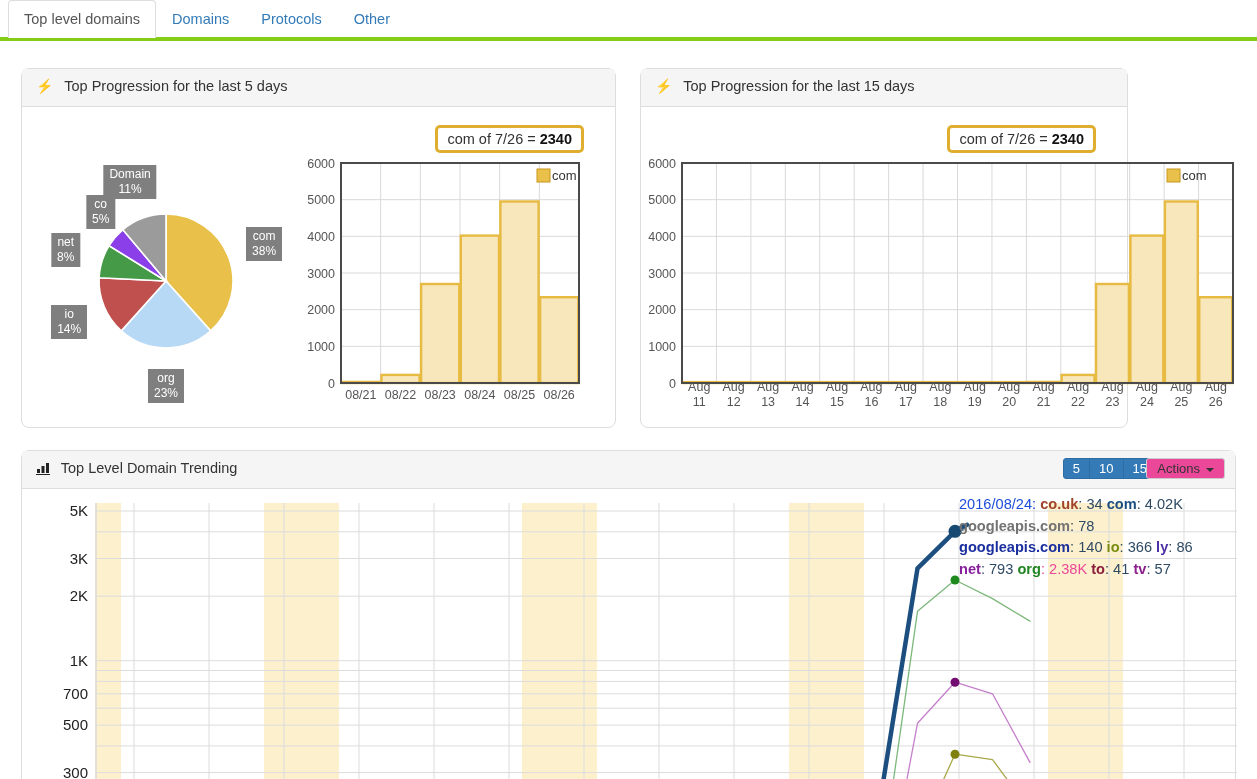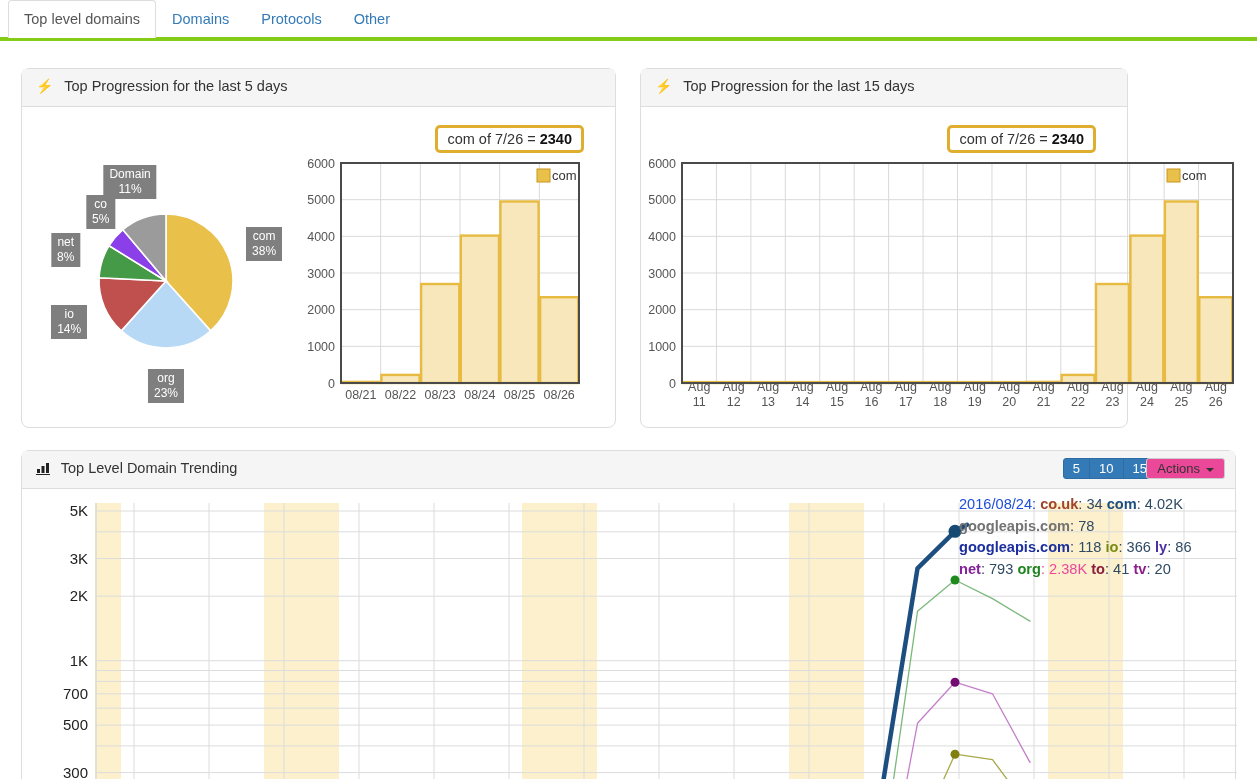--- a/index.html
+++ b/index.html
@@ -279,19 +279,19 @@
           <polyline points="858.0,432.3 895.5,233.3 933.0,192.2 970.5,203.8 1008.0,272.4" fill="none" stroke="#c47fcb" stroke-width="1.3" stroke-linejoin="round" stroke-linecap="round"></polyline>
           <polyline points="895.5,347.1 933.0,264.2 970.5,269.6 1008.0,320.4" fill="none" stroke="#a8a848" stroke-width="1.3" stroke-linejoin="round" stroke-linecap="round"></polyline>
           <circle cx="933.0" cy="41.3" r="6.5" fill="#164a73"></circle>
           <circle cx="933.0" cy="90.0" r="4.5" fill="#1e8a1e"></circle>
           <circle cx="933.0" cy="192.2" r="4.5" fill="#730b73"></circle>
           <circle cx="933.0" cy="264.2" r="4.5" fill="#80800f"></circle>
         </svg>
       <div class="trend-tooltip" id="trend-tooltip">
           <div><span style="color: #1d4ed8;">2016/08/24: </span><b style="color: rgb(160, 68, 44);">co.uk</b><span style="color: rgb(47, 74, 99);">: 34 </span><b style="color: rgb(28, 78, 128);">com</b><span style="color: rgb(47, 74, 99);">: 4.02K</span></div>
           <div><b style="color: #737373;">googleapis.com</b><span style="color: rgb(47, 74, 99);">: 78</span></div>
-          <div><b style="color: rgb(27, 47, 158);">googleapis.com</b><span style="color: rgb(47, 74, 99);">: 118 </span><b style="color: rgb(122, 140, 16);">io</b><span style="color: rgb(47, 74, 99);">: 366 </span><b style="color: rgb(77, 47, 166);">ly</b><span style="color: rgb(47, 74, 99);">: 86</span></div>
-          <div><b style="color: rgb(135, 32, 156);">net</b><span style="color: rgb(47, 74, 99);">: 793 </span><b style="color: rgb(32, 133, 32);">org</b><span style="color: #ec4899;">: 2.38K </span><b style="color: rgb(140, 30, 60); text-align: center;">to</b><span style="color: rgb(47, 74, 99);">: 41 </span><b style="color: rgb(140, 31, 140);">tv</b><span style="color: rgb(47, 74, 99);">: 20</span></div>
+          <div><b style="color: rgb(27, 47, 158);">googleapis.com</b><span style="color: rgb(47, 74, 99);">: 140 </span><b style="color: rgb(122, 140, 16);">io</b><span style="color: rgb(47, 74, 99);">: 366 </span><b style="color: rgb(77, 47, 166);">ly</b><span style="color: rgb(47, 74, 99);">: 86</span></div>
+          <div><b style="color: rgb(135, 32, 156);">net</b><span style="color: rgb(47, 74, 99);">: 793 </span><b style="color: rgb(32, 133, 32);">org</b><span style="color: #ec4899;">: 2.38K </span><b style="color: rgb(140, 30, 60); text-align: center;">to</b><span style="color: rgb(47, 74, 99);">: 41 </span><b style="color: rgb(140, 31, 140);">tv</b><span style="color: rgb(47, 74, 99);">: 57</span></div>
         </div>
     </div>
   </div>
 
 </div>
 
 </body></html>

